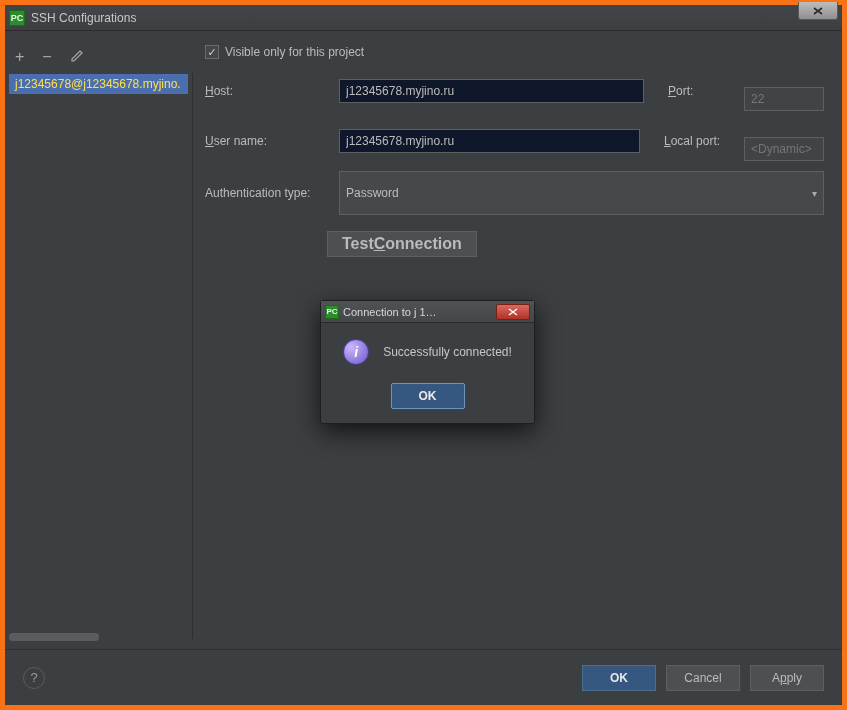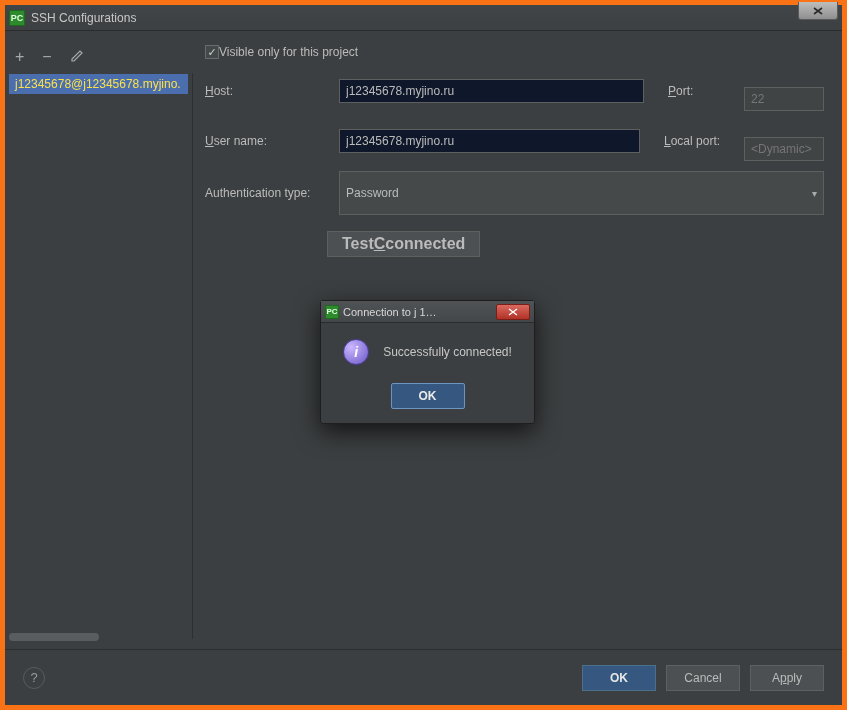--- a/index.html
+++ b/index.html
@@ -107,20 +107,21 @@
   .form {
     flex: 1;
     padding: 14px 18px 8px 12px;
     display: flex;
     flex-direction: column;
     gap: 10px;
   }
   .checkbox-row {
     display: flex;
     align-items: center;
+    gap: 6px;
     padding-bottom: 2px;
   }
   .chk {
     width: 14px; height: 14px;
     border: 1px solid #6b6b6b;
     background: #43494a;
     display: flex; align-items: center; justify-content: center;
   }
   .chk.checked::after {
     content: "✓";
@@ -323,21 +324,21 @@
             <span>Password</span>
             <span class="caret">▾</span>
           </div>
         </div>
 
 
         <div class="test-row">
           <span class="btn">
             <span>Test </span>
               <span class="u">C</span>
-              <span>connected</span>
+              <span>onnection</span>
           </span>
         </div>
 
       </div>
     </div>
 
     <div class="footer">
       <span class="help">?</span>
       <span class="spacer"></span>
       <span class="fbtn primary">OK</span>

